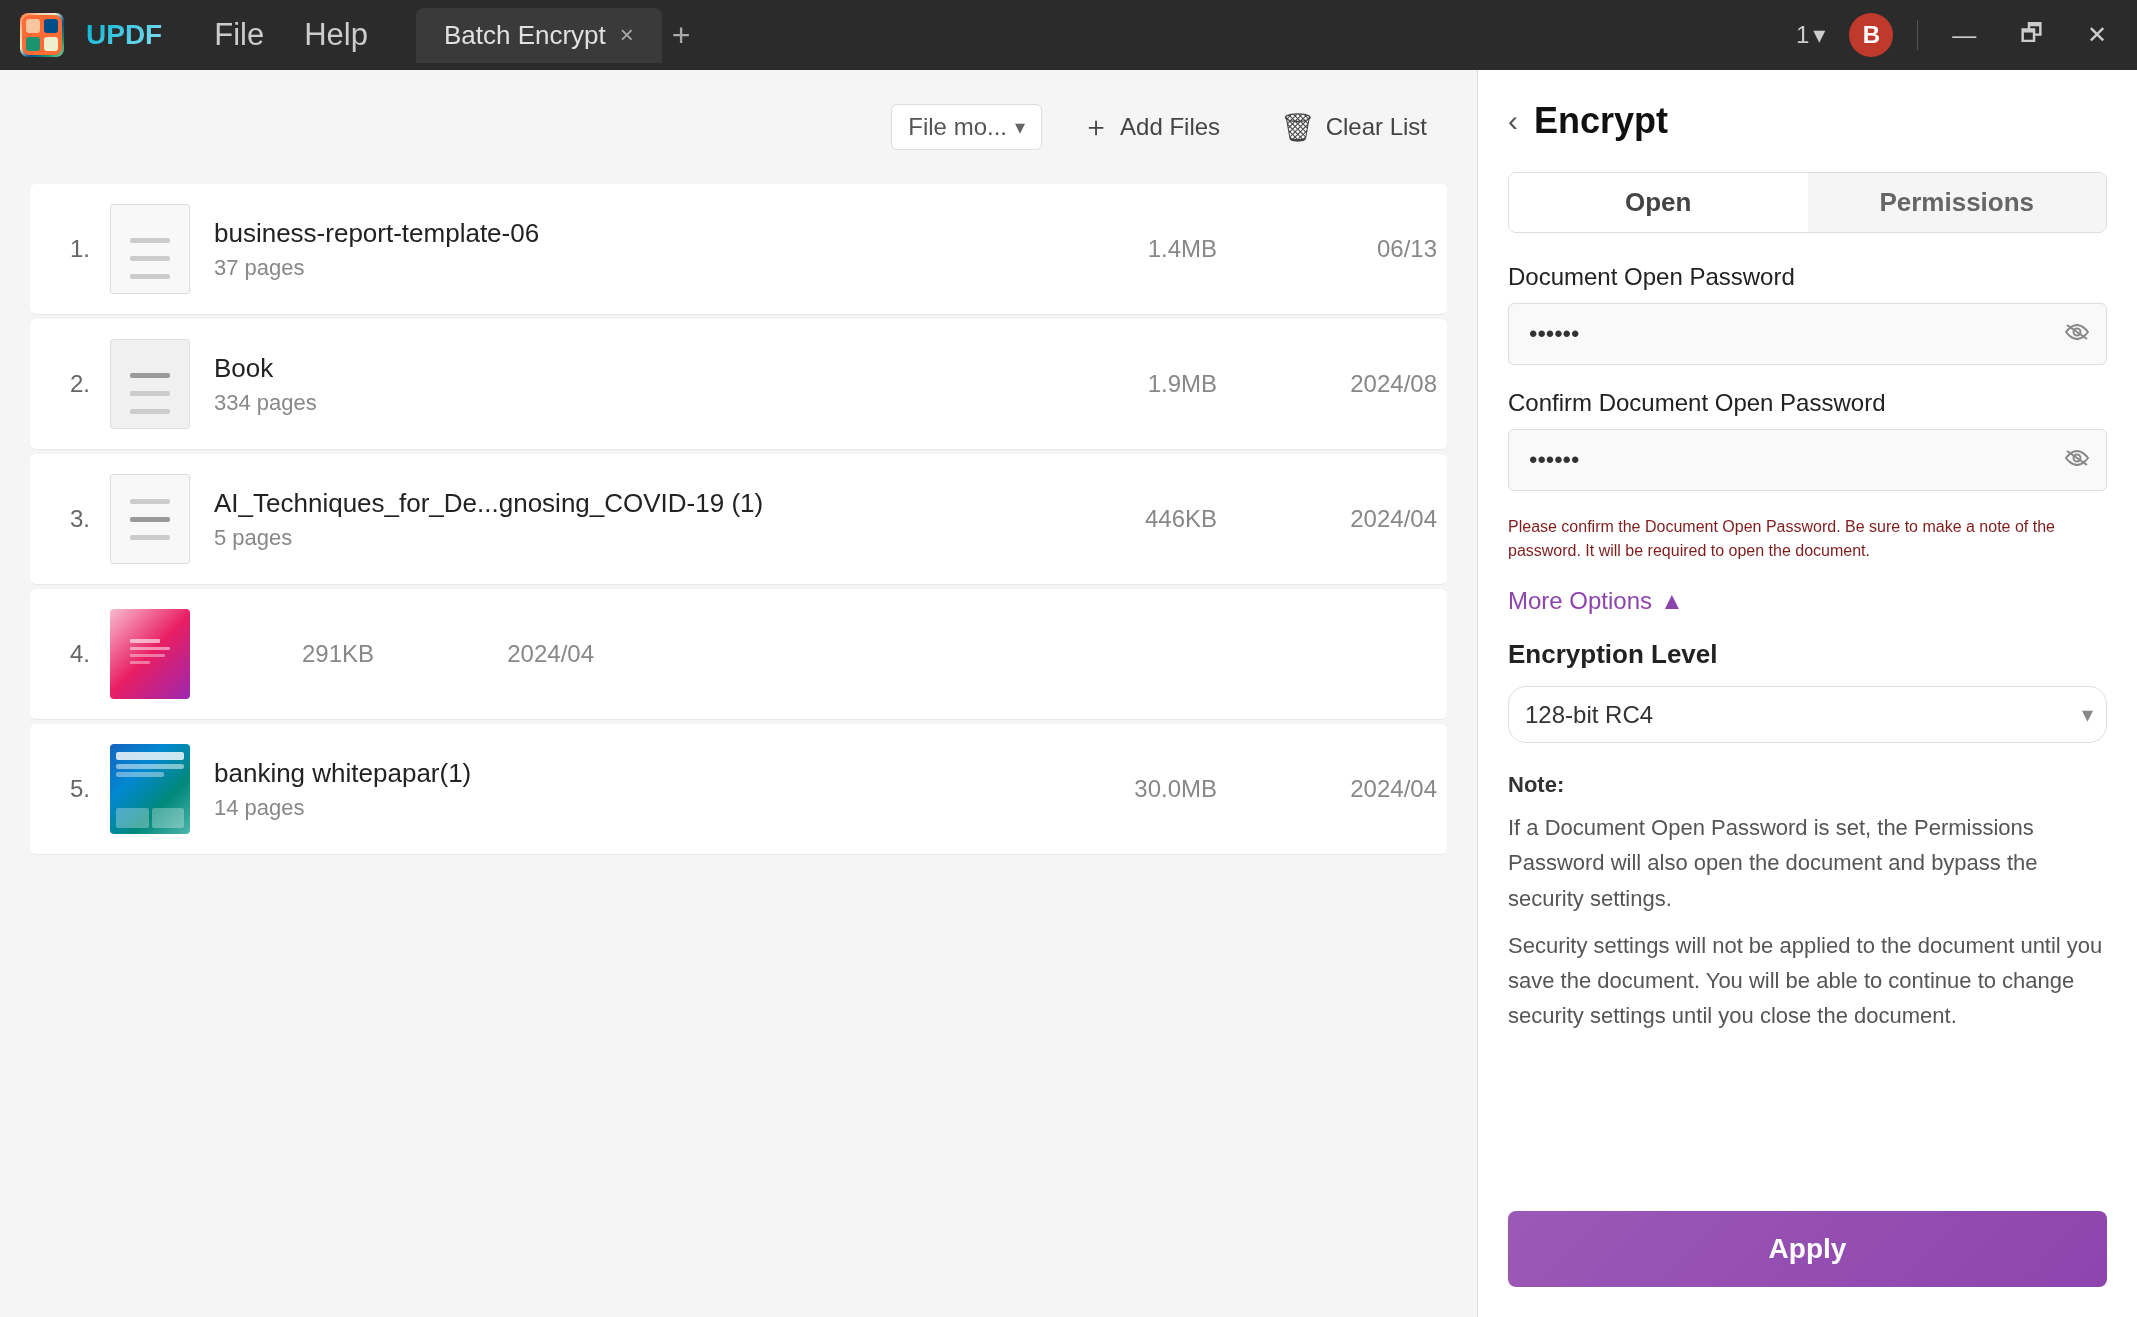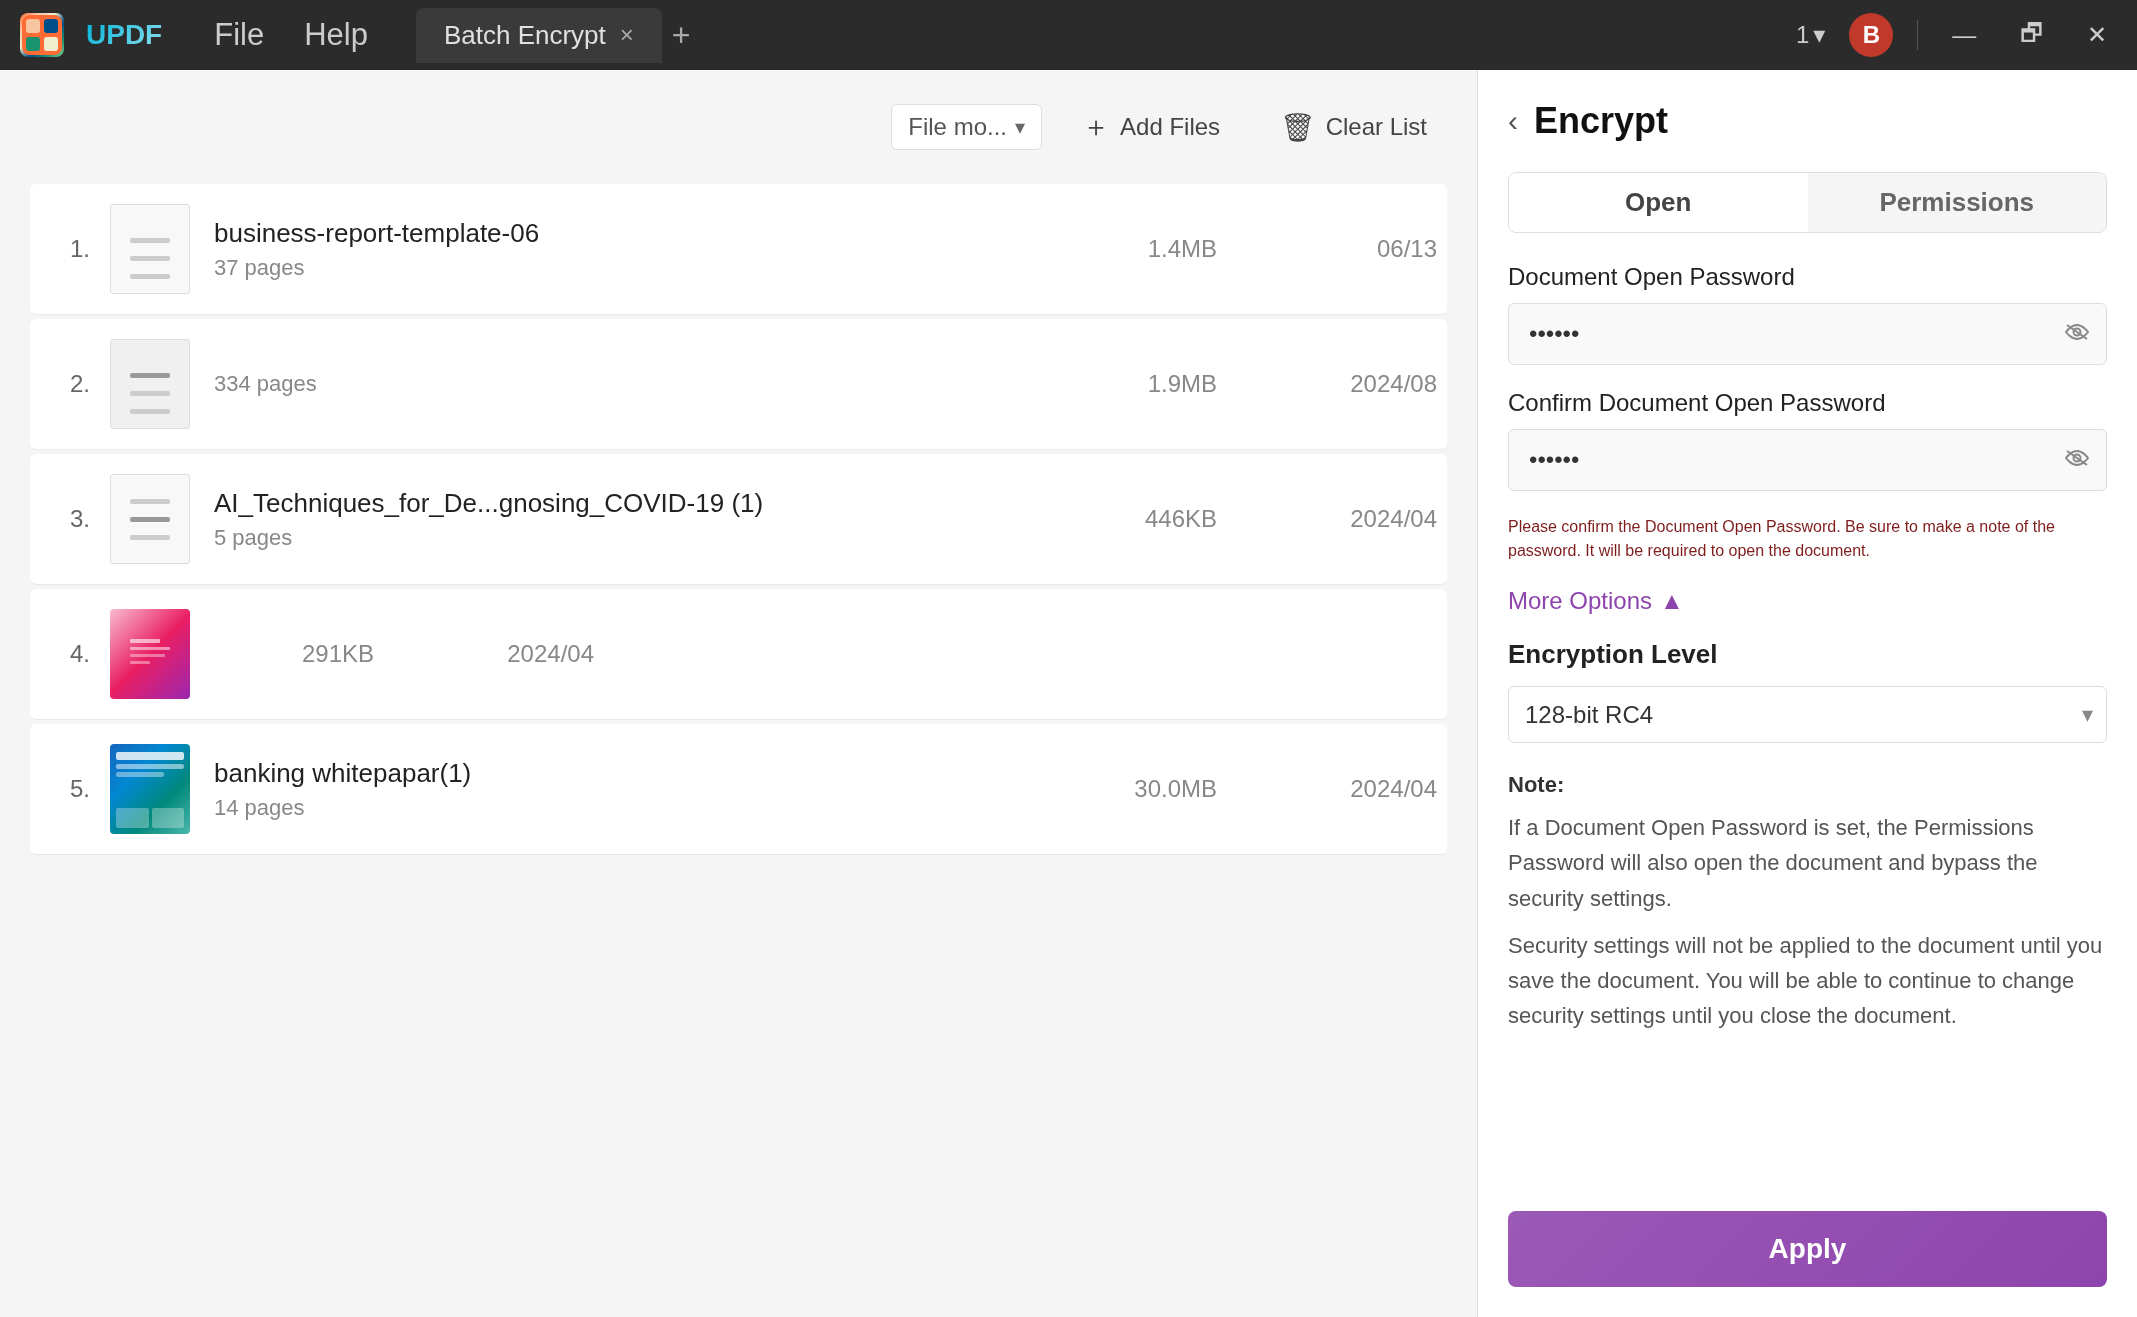--- a/index.html
+++ b/index.html
@@ -357,21 +357,21 @@
       margin-bottom: 16px;
     }
     .select-wrapper {
       position: relative;
       margin-bottom: 24px;
     }
     .select-wrapper select {
       width: 100%;
       padding: 14px 44px 14px 16px;
       border: 1px solid #ddd;
-      border-radius: 6px;
+      border-radius: 18px;
       font-size: 24px;
       background: white;
       color: #333;
       appearance: none;
       -webkit-appearance: none;
       cursor: pointer;
     }
     .select-chevron {
       position: absolute;
       right: 14px;
@@ -499,20 +499,21 @@
         <div class="file-thumb thumb-doc" style="background:#f0f0f0;">
           <div class="thumb-line dark"></div>
           <div class="thumb-line"></div>
           <div class="thumb-line dark short"></div>
           <div class="thumb-line"></div>
           <div class="thumb-line short"></div>
           <div class="thumb-line dark"></div>
           <div class="thumb-line short"></div>
         </div>
         <div class="file-info">
+          <div class="file-name">Book</div>
           <div class="file-pages">334 pages</div>
         </div>
         <div class="file-size">1.9MB</div>
         <div class="file-date">2024/08</div>
       </div>
 
       <div class="file-item">
         <span class="file-num">3.</span>
         <div class="file-thumb thumb-doc">
           <div class="thumb-line dark"></div>

